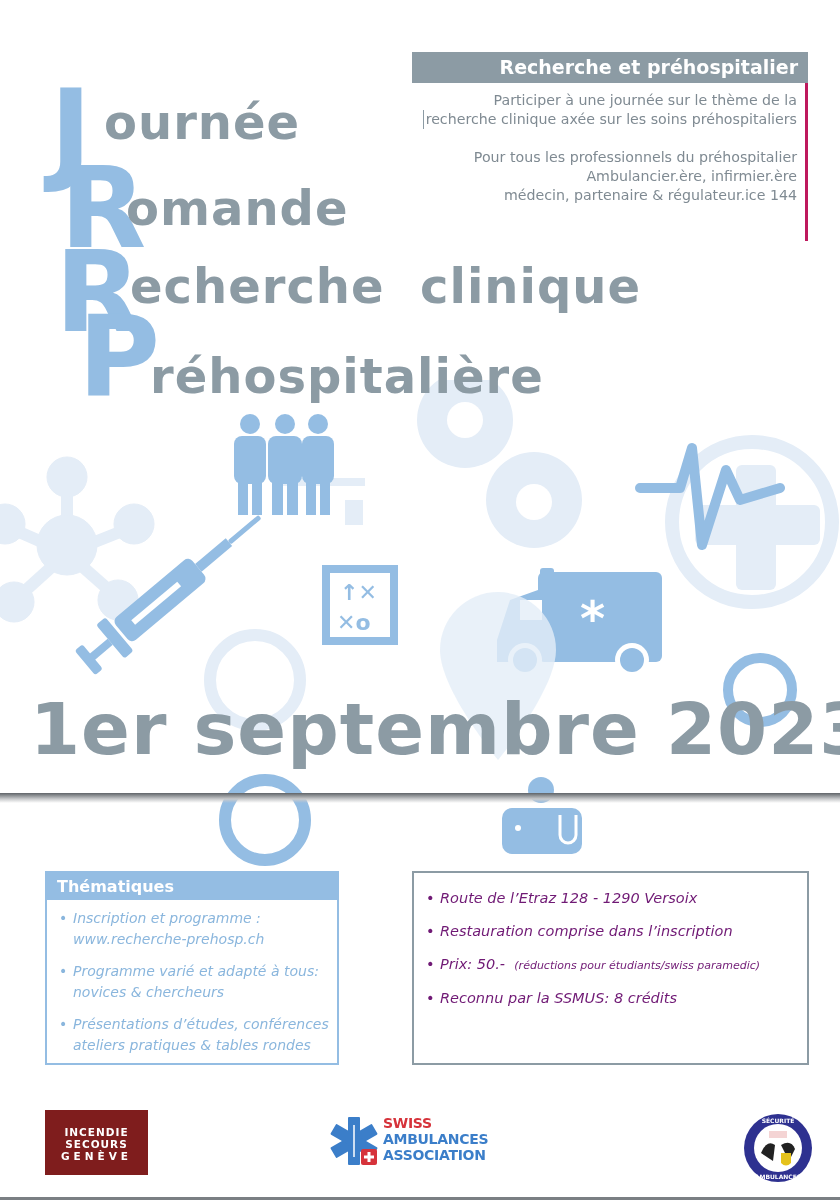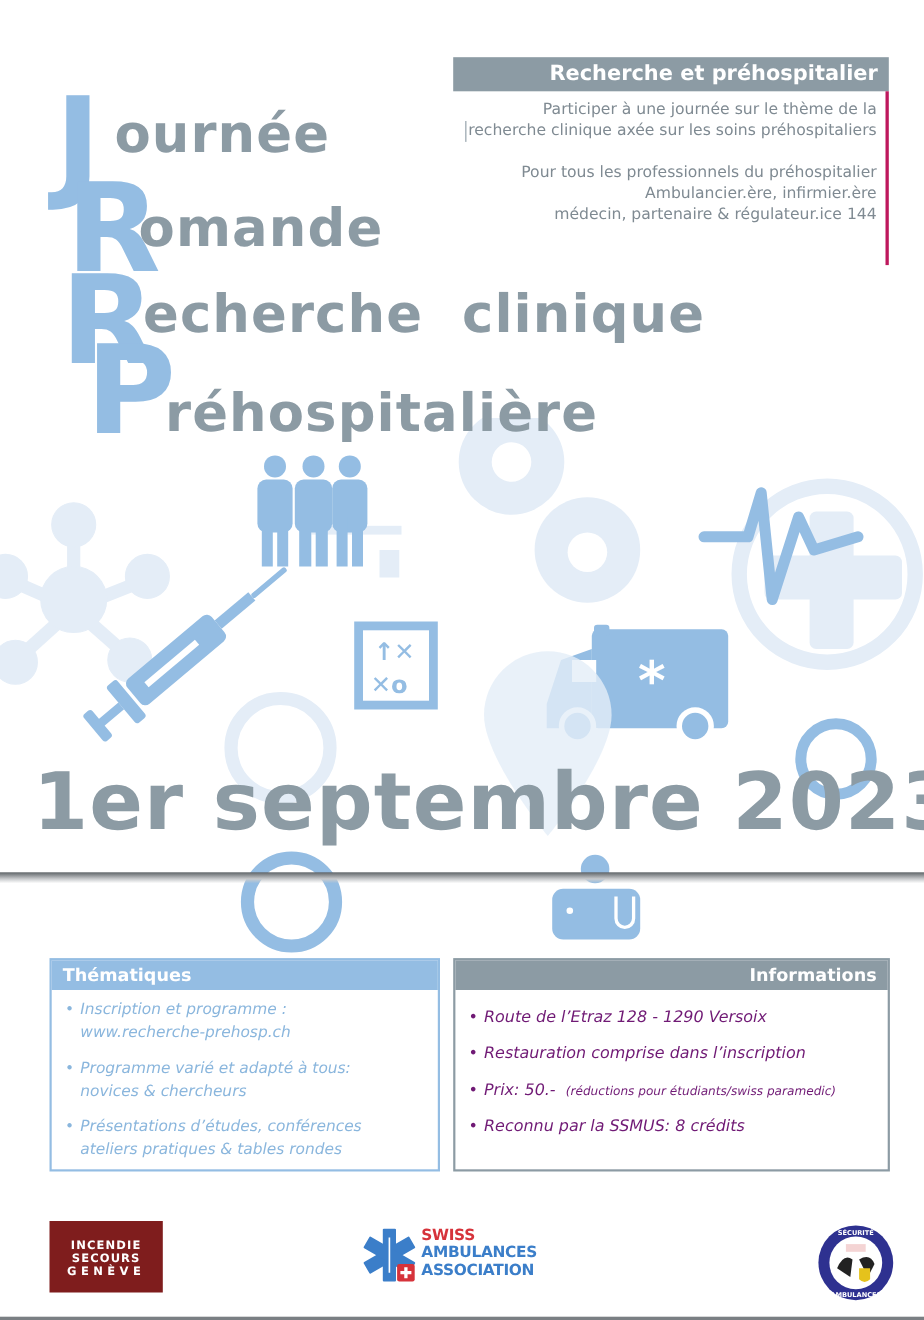--- a/index.html
+++ b/index.html
@@ -22,21 +22,21 @@
 
   
   .separator { left:0; top:793px; width:840px; height:10px; background:linear-gradient(#5f6468, #c9cbcd 60%, rgba(255,255,255,0)); }
 
   
   .box { border:2px solid; box-sizing:border-box; }
   .box-head { color:#fff; font-weight:bold; font-size:16px; height:27px; line-height:27px; padding:0 10px; }
   .box ul { list-style:none; margin:0; padding:8px 0 0 12px; }
   .box li { position:relative; padding-left:14px; font-size:14px; line-height:21px; margin-bottom:11px;font-style:italic; }
   .box li::before { content:"•"; position:absolute; left:0; top:0; }
-  .them { left:45px; top:871px; width:355px; height:194px; border-color:#94bde3; }
+  .them { left:45px; top:871px; width:294px; height:194px; border-color:#94bde3; }
   .them .box-head { background:#94bde3; }
   .them li { color:#8ab6dd; }
   .info { left:412px; top:871px; width:397px; height:194px; border-color:#8c9ba4; }
   .info .box-head { background:#8c9ba4; text-align:right; }
   .info ul { padding-top:15px; }
   .info li { color:#701a75; font-size:14.5px; margin-bottom:12px; }
   .info li .small { font-size:11px; }
 
   
   .isg { left:45px; top:1110px; width:103px; height:65px; background:#7f1d1d; color:#fff; text-align:center; font-weight:bold; font-size:10.5px; line-height:12px; padding-top:16px; box-sizing:border-box; letter-spacing:1px; }
@@ -177,21 +177,20 @@
 <div class="abs box them">
   <div class="box-head">Thématiques</div>
   <ul>
     <li><span>Inscription et programme :</span><br><span>www.recherche-prehosp.ch</span></li>
     <li><span>Programme varié et adapté à tous:</span><br><span>novices &amp; chercheurs</span></li>
     <li><span>Présentations d’études, conférences</span><br><span>ateliers pratiques &amp; tables rondes</span></li>
   </ul>
 </div>
 
 <div class="abs box info">
-  <div class="box-head">Informations</div>
   <ul>
     <li>Route de l’Etraz 128 - 1290 Versoix</li>
     <li>Restauration comprise dans l’inscription</li>
     <li><span>Prix: 50.-</span>&nbsp; <span class="small">(réductions pour étudiants/swiss paramedic)</span></li>
     <li>Reconnu par la SSMUS: 8 crédits</li>
   </ul>
 </div>
 
 <div class="abs isg">
   <div>INCENDIE</div>

